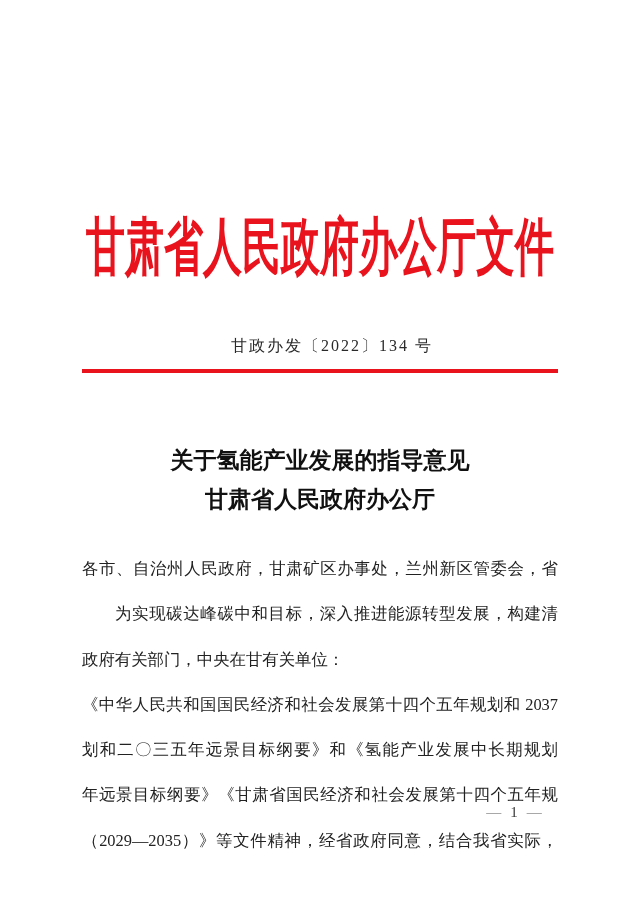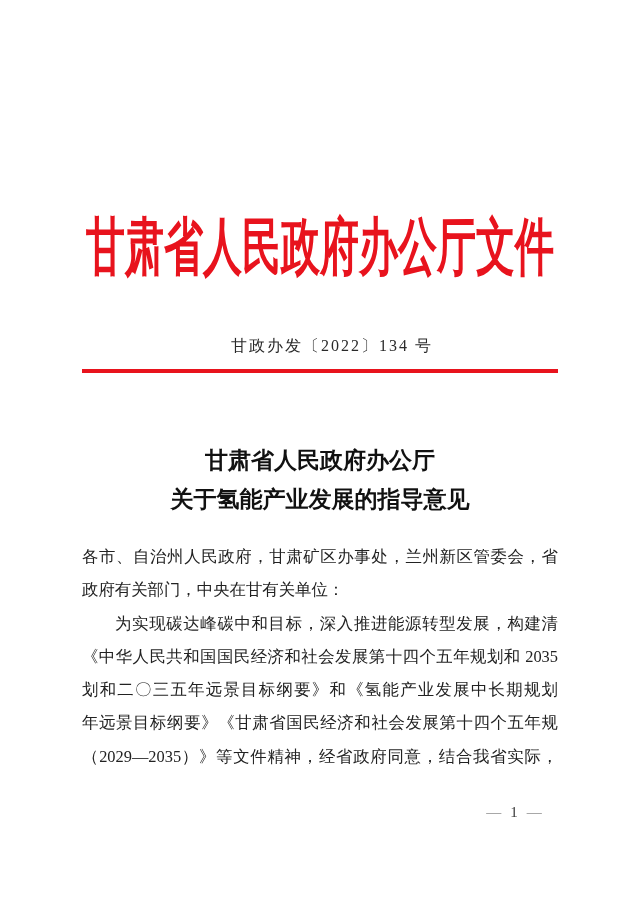--- a/index.html
+++ b/index.html
@@ -74,20 +74,21 @@
     left: 82px;
     width: 476px;
     font-size: 16.4px;
     line-height: 33.3px;
     color: #222222;
   }
   .body-line {
     text-align: justify;
     text-align-last: justify;
     white-space: nowrap;
+    margin-top: 12px;
   }
   .body-line.flow {
     white-space: normal;
   }
   .body-line.left-align {
     text-align: left;
     text-align-last: left;
   }
   .body-line.indent {
     text-indent: 33px;
@@ -118,29 +119,29 @@
 
   <div class="masthead">
     <span class="masthead-text">甘肃省人民政府办公厅文件</span>
   </div>
 
   <div class="doc-number">甘政办发〔2022〕134 号</div>
 
   <div class="red-rule"></div>
 
   <div class="doc-title">
+    <div>关于氢能产业发展的指导意见</div>
     <div>甘肃省人民政府办公厅</div>
-    <div>关于氢能产业发展的指导意见</div>
   </div>
 
   <div class="body-block">
     <div class="body-line">各市、自治州人民政府，甘肃矿区办事处，兰州新区管委会，省</div>
+    <div class="body-line indent">为实现碳达峰碳中和目标，深入推进能源转型发展，构建清</div>
     <div class="body-line left-align flow">政府有关部门，中央在甘有关单位：</div>
-    <div class="body-line indent">为实现碳达峰碳中和目标，深入推进能源转型发展，构建清</div>
-    <div class="body-line">《中华人民共和国国民经济和社会发展第十四个五年规划和 2035</div>
+    <div class="body-line">《中华人民共和国国民经济和社会发展第十四个五年规划和 2037</div>
     <div class="body-line">划和二〇三五年远景目标纲要》和《氢能产业发展中长期规划</div>
     <div class="body-line">年远景目标纲要》《甘肃省国民经济和社会发展第十四个五年规</div>
     <div class="body-line">（2029—2035）》等文件精神，经省政府同意，结合我省实际，</div>
   </div>
 
   <div class="page-number">
     <span class="dash">—</span><span class="num">1</span><span class="dash">—</span>
   </div>
 
 </div>

